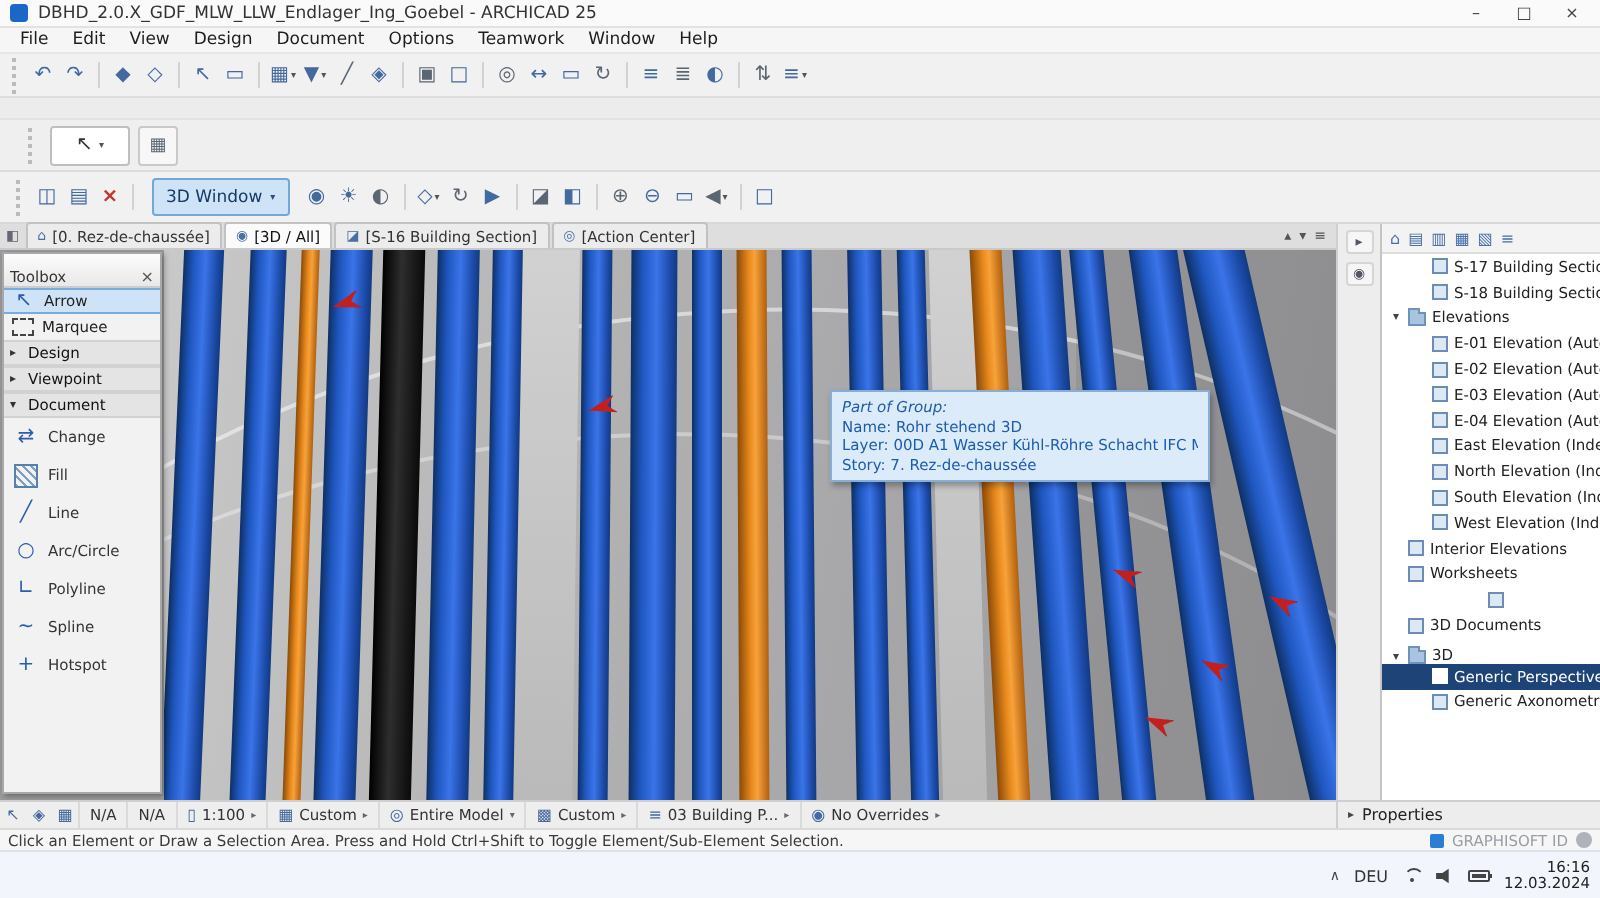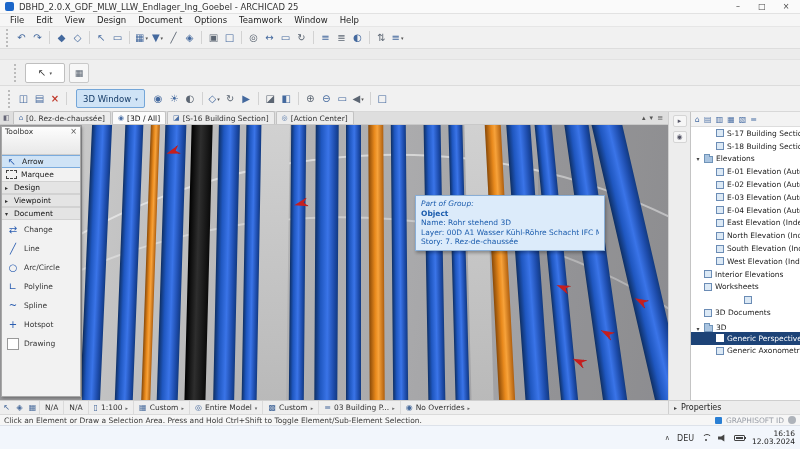--- a/index.html
+++ b/index.html
@@ -58,21 +58,21 @@
 .pipe-orange{background:linear-gradient(90deg,#8a4a08,#e8891c 40%,#f7a23a 60%,#b05f0e);}
 .pipe-black{background:linear-gradient(90deg,#000,#2e2e2e 45%,#0a0a0a);}
 .marker{position:absolute;width:14px;height:9px;background:#c41f1f;clip-path:polygon(0 50%,100% 0,70% 50%,100% 100%);box-shadow:0 0 1px #7d0f0f;}
 .tooltip{position:absolute;left:333px;top:70px;width:190px;background:#dcebfa;border:1px solid #89aed6;box-shadow:1px 2px 3px rgba(0,0,0,.3);padding:3px 5px;font-size:7.5px;line-height:9.5px;color:#1b5cad;z-index:5;}
 .tooltip .tt-group{font-style:italic;}
 .tooltip .tt-type{font-weight:bold;}
 .tooltip div{white-space:nowrap;overflow:hidden;}
 
 
 .toolbox{position:absolute;left:1px;top:1px;width:80px;height:271px;background:#f2f2f2;border:1px solid #a8a8a8;box-shadow:1px 1px 3px rgba(0,0,0,.35);z-index:6;}
-.toolbox-header{height:28px;background:linear-gradient(#fdfdfd,#e8e8e8);border-bottom:1px solid #ccc;display:flex;align-items:flex-start;padding:0 3px;font-size:7.5px;color:#333;}
+.toolbox-header{height:17px;background:linear-gradient(#fdfdfd,#e8e8e8);border-bottom:1px solid #ccc;display:flex;align-items:flex-end;padding:0 3px;font-size:7.5px;color:#333;}
 .toolbox-close{margin-left:auto;font-size:8px;color:#555;}
 .tbx-row{height:13px;display:flex;align-items:center;gap:4px;padding:0 4px;font-size:7.5px;color:#222;}
 .tbx-row.selected{background:#cfe3f6;border-top:1px solid #7aabdd;border-bottom:1px solid #7aabdd;}
 .tbx-group{height:13px;background:#e4e4e4;border-top:1px solid #d2d2d2;border-bottom:1px solid #d2d2d2;display:flex;align-items:center;gap:3px;padding:0 3px;font-size:7.5px;color:#111;}
 .tbx-exp{font-size:6px;color:#333;width:6px;flex:none;}
 .tbx-tool{height:19px;display:flex;align-items:center;gap:5px;padding:0 5px;font-size:7.5px;color:#333;}
 .ti{width:12px;height:12px;display:flex;align-items:center;justify-content:center;font-size:10px;color:#2a5db0;flex:none;line-height:1;}
 .ti-marquee{width:11px;height:9px;border:1px dashed #444;}
 .ti-hatch{background:repeating-linear-gradient(45deg,#7aa0c8 0 1px,transparent 1px 3px);border:1px solid #5a7fa8;}
 .ti-figure{background:linear-gradient(180deg,#cfe0f0 55%,#8fb36a 55%);border:1px solid #888;}
@@ -388,21 +388,20 @@
         <div class="pipe pipe-blue" style="left: 502px; width: 24px; transform: rotate(-8deg);"></div>
         <div class="pipe pipe-blue" style="left: 542px; width: 30px; transform: rotate(-13deg);"></div>
         <div class="marker" style="left: 84px; top: 22px; transform: rotate(-18deg);"></div>
         <div class="marker" style="left: 212px; top: 74px; transform: rotate(-14deg);"></div>
         <div class="marker" style="left: 474px; top: 158px; transform: rotate(22deg);"></div>
         <div class="marker" style="left: 552px; top: 172px; transform: rotate(28deg);"></div>
         <div class="marker" style="left: 518px; top: 204px; transform: rotate(28deg);"></div>
         <div class="marker" style="left: 490px; top: 232px; transform: rotate(24deg);"></div>
         <div class="tooltip">
         <div class="tt-group">Part of Group:</div>
-        <div class="tt-type">Object</div>
         <div>Name: Rohr stehend 3D</div>
         <div>Layer: 00D A1 Wasser Kühl-Röhre Schacht IFC Model IFC Model</div>
         <div>Story: 7. Rez-de-chaussée</div>
       </div>
     </div>
 
     <div class="toolbox">
       <div class="toolbox-header">
         <span>Toolbox</span>
         <span class="toolbox-close">×</span>
@@ -426,42 +425,42 @@
           </div>
           <div class="tbx-group">
             <span class="tbx-exp">▾</span>
             <span>Document</span>
           </div>
           <div class="tbx-tool">
             <span class="ti">⇄</span>
             <span>Change</span>
           </div>
           <div class="tbx-tool">
+            <span class="ti ti-hatch"></span>
+            <span>Fill</span>
+          </div>
+          <div class="tbx-tool">
             <span class="ti">╱</span>
             <span>Line</span>
           </div>
           <div class="tbx-tool">
             <span class="ti">○</span>
             <span>Arc/Circle</span>
           </div>
           <div class="tbx-tool">
             <span class="ti">∟</span>
             <span>Polyline</span>
           </div>
           <div class="tbx-tool">
             <span class="ti">~</span>
             <span>Spline</span>
           </div>
           <div class="tbx-tool">
             <span class="ti">+</span>
             <span>Hotspot</span>
-          </div>
-          <div class="tbx-tool">
-            <span class="ti ti-page"></span>
-            <span>Drawing</span>
           </div>
         </div>
     </div>
   </div>
 
   <div class="navstrip">
       <span>▸</span>
       <span>◉</span>
     </div>
   <div class="navigator">

